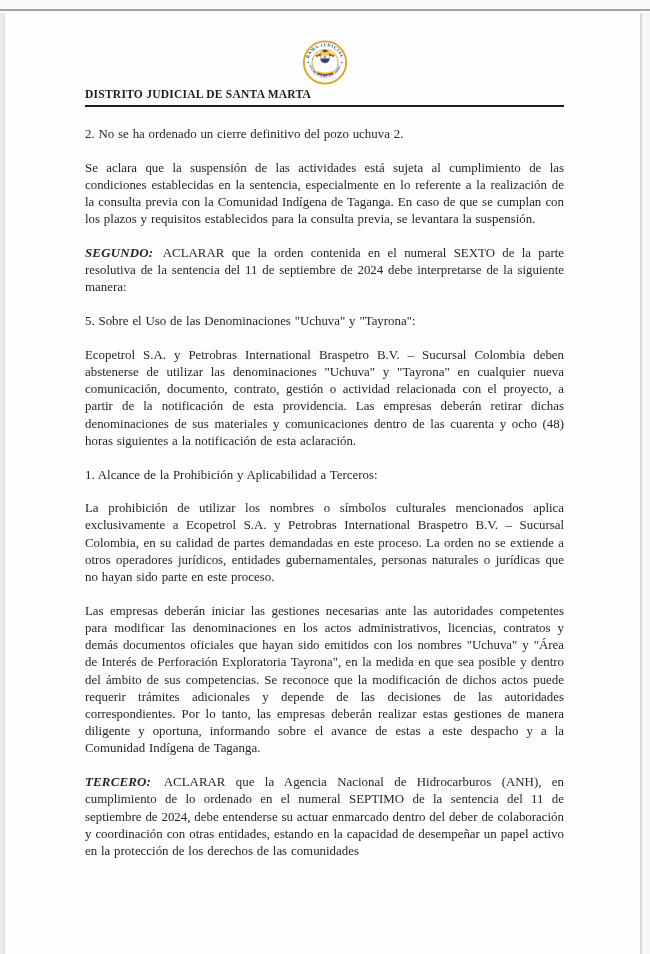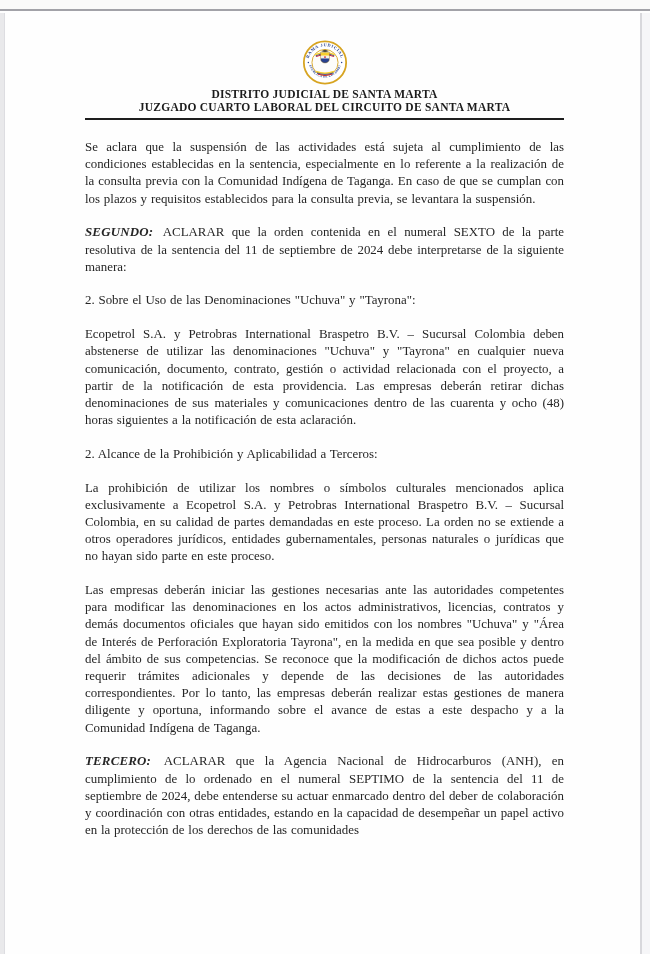--- a/index.html
+++ b/index.html
@@ -9,21 +9,21 @@
   }
   *{margin:0;padding:0;box-sizing:border-box;}
   html,body{background:#ffffff;}
   body{width:650px;height:954px;font-family:"Liberation Serif","DejaVu Serif",serif;}
   .page{position:relative;width:650px;height:954px;background:var(--page);overflow:hidden;}
   .photo-top{position:absolute;top:0;left:0;right:0;height:11px;background:#fafafa;border-bottom:2px solid var(--frame-line);}
   .photo-left{position:absolute;top:13px;left:0;bottom:0;width:5px;background:var(--frame-gray);border-right:1px solid #dddde1;}
   .photo-right{position:absolute;top:13px;right:0;bottom:0;width:10px;background:#f6f6f8;border-left:2px solid #d8d8dc;}
   .content{position:absolute;left:85px;top:40px;width:479px;}
   .seal{display:block;margin:0 auto 3px auto;width:46px;height:45px;}
-  .court-line{ text-align:center;font-weight:bold;font-size:11.5px;line-height:13px;letter-spacing:.25px;color:#1c1c1c;}
+  .court-line{ font-weight:bold;font-size:11.5px;line-height:13px;letter-spacing:.25px;color:#1c1c1c;}
   .rule{border:none;border-top:2px solid var(--rule);margin-top:4px;}
   .doc-body{margin-top:19px;}
   .para{font-size:12.9px;line-height:17.2px;text-align:justify;color:var(--text);margin:0 0 16.5px 0;word-spacing:.6px;}
   .para strong{font-weight:bold;padding-right:3px;letter-spacing:.2px;font-style:italic;}
   .seal text{font-family:"Liberation Serif","DejaVu Serif",serif;font-weight:bold;}
 </style>
 </head>
 <body>
 
 <div class="page">
@@ -70,27 +70,27 @@
           <rect x="40" y="41" width="20" height="12" fill="var(--seal-blue)"></rect>
         </g>
         <path d="M 40,27 h 20 v 15 a 10,9 0 0 1 -20,0 z" fill="none" stroke="#8a6d1c" stroke-width="1"></path>
         <path d="M 30,70 Q 50,78 70,70" fill="none" stroke="var(--seal-yellow)" stroke-width="3"></path>
         <path d="M 32,73 Q 50,80 68,73" fill="none" stroke="var(--seal-blue)" stroke-width="2"></path>
         <path d="M 34,76 Q 50,82 66,76" fill="none" stroke="var(--seal-red)" stroke-width="2"></path>
       </g>
     </svg>
 
     <div class="court-line">DISTRITO JUDICIAL DE SANTA MARTA</div>
-    <div class="court-line">JUZGADO CUARTO LABORAL DEL CIRCUITO DE SANTA MARTA</div>
     <hr class="rule">
 
     <div class="doc-body">
+        <p class="para">2. No se ha ordenado un cierre definitivo del pozo uchuva 2.</p>
         <p class="para">Se aclara que la suspensión de las actividades está sujeta al cumplimiento de las condiciones establecidas en la sentencia, especialmente en lo referente a la realización de la consulta previa con la Comunidad Indígena de Taganga. En caso de que se cumplan con los plazos y requisitos establecidos para la consulta previa, se levantara la suspensión.</p>
         <p class="para"><strong>SEGUNDO:</strong> ACLARAR que la orden contenida en el numeral SEXTO de la parte resolutiva de la sentencia del 11 de septiembre de 2024 debe interpretarse de la siguiente manera:</p>
-        <p class="para">2. Sobre el Uso de las Denominaciones "Uchuva" y "Tayrona":</p>
+        <p class="para">5. Sobre el Uso de las Denominaciones "Uchuva" y "Tayrona":</p>
         <p class="para">Ecopetrol S.A. y Petrobras International Braspetro B.V. – Sucursal Colombia deben abstenerse de utilizar las denominaciones "Uchuva" y "Tayrona" en cualquier nueva comunicación, documento, contrato, gestión o actividad relacionada con el proyecto, a partir de la notificación de esta providencia. Las empresas deberán retirar dichas denominaciones de sus materiales y comunicaciones dentro de las cuarenta y ocho (48) horas siguientes a la notificación de esta aclaración.</p>
-        <p class="para">2. Alcance de la Prohibición y Aplicabilidad a Terceros:</p>
+        <p class="para">1. Alcance de la Prohibición y Aplicabilidad a Terceros:</p>
         <p class="para">La prohibición de utilizar los nombres o símbolos culturales mencionados aplica exclusivamente a Ecopetrol S.A. y Petrobras International Braspetro B.V. – Sucursal Colombia, en su calidad de partes demandadas en este proceso. La orden no se extiende a otros operadores jurídicos, entidades gubernamentales, personas naturales o jurídicas que no hayan sido parte en este proceso.</p>
         <p class="para">Las empresas deberán iniciar las gestiones necesarias ante las autoridades competentes para modificar las denominaciones en los actos administrativos, licencias, contratos y demás documentos oficiales que hayan sido emitidos con los nombres "Uchuva" y "Área de Interés de Perforación Exploratoria Tayrona", en la medida en que sea posible y dentro del ámbito de sus competencias. Se reconoce que la modificación de dichos actos puede requerir trámites adicionales y depende de las decisiones de las autoridades correspondientes. Por lo tanto, las empresas deberán realizar estas gestiones de manera diligente y oportuna, informando sobre el avance de estas a este despacho y a la Comunidad Indígena de Taganga.</p>
         <p class="para"><strong>TERCERO:</strong> ACLARAR que la Agencia Nacional de Hidrocarburos (ANH), en cumplimiento de lo ordenado en el numeral SEPTIMO de la sentencia del 11 de septiembre de 2024, debe entenderse su actuar enmarcado dentro del deber de colaboración y coordinación con otras entidades, estando en la capacidad de desempeñar un papel activo en la protección de los derechos de las comunidades</p>
       </div>
   </div>
 </div>
 
 </body></html>

